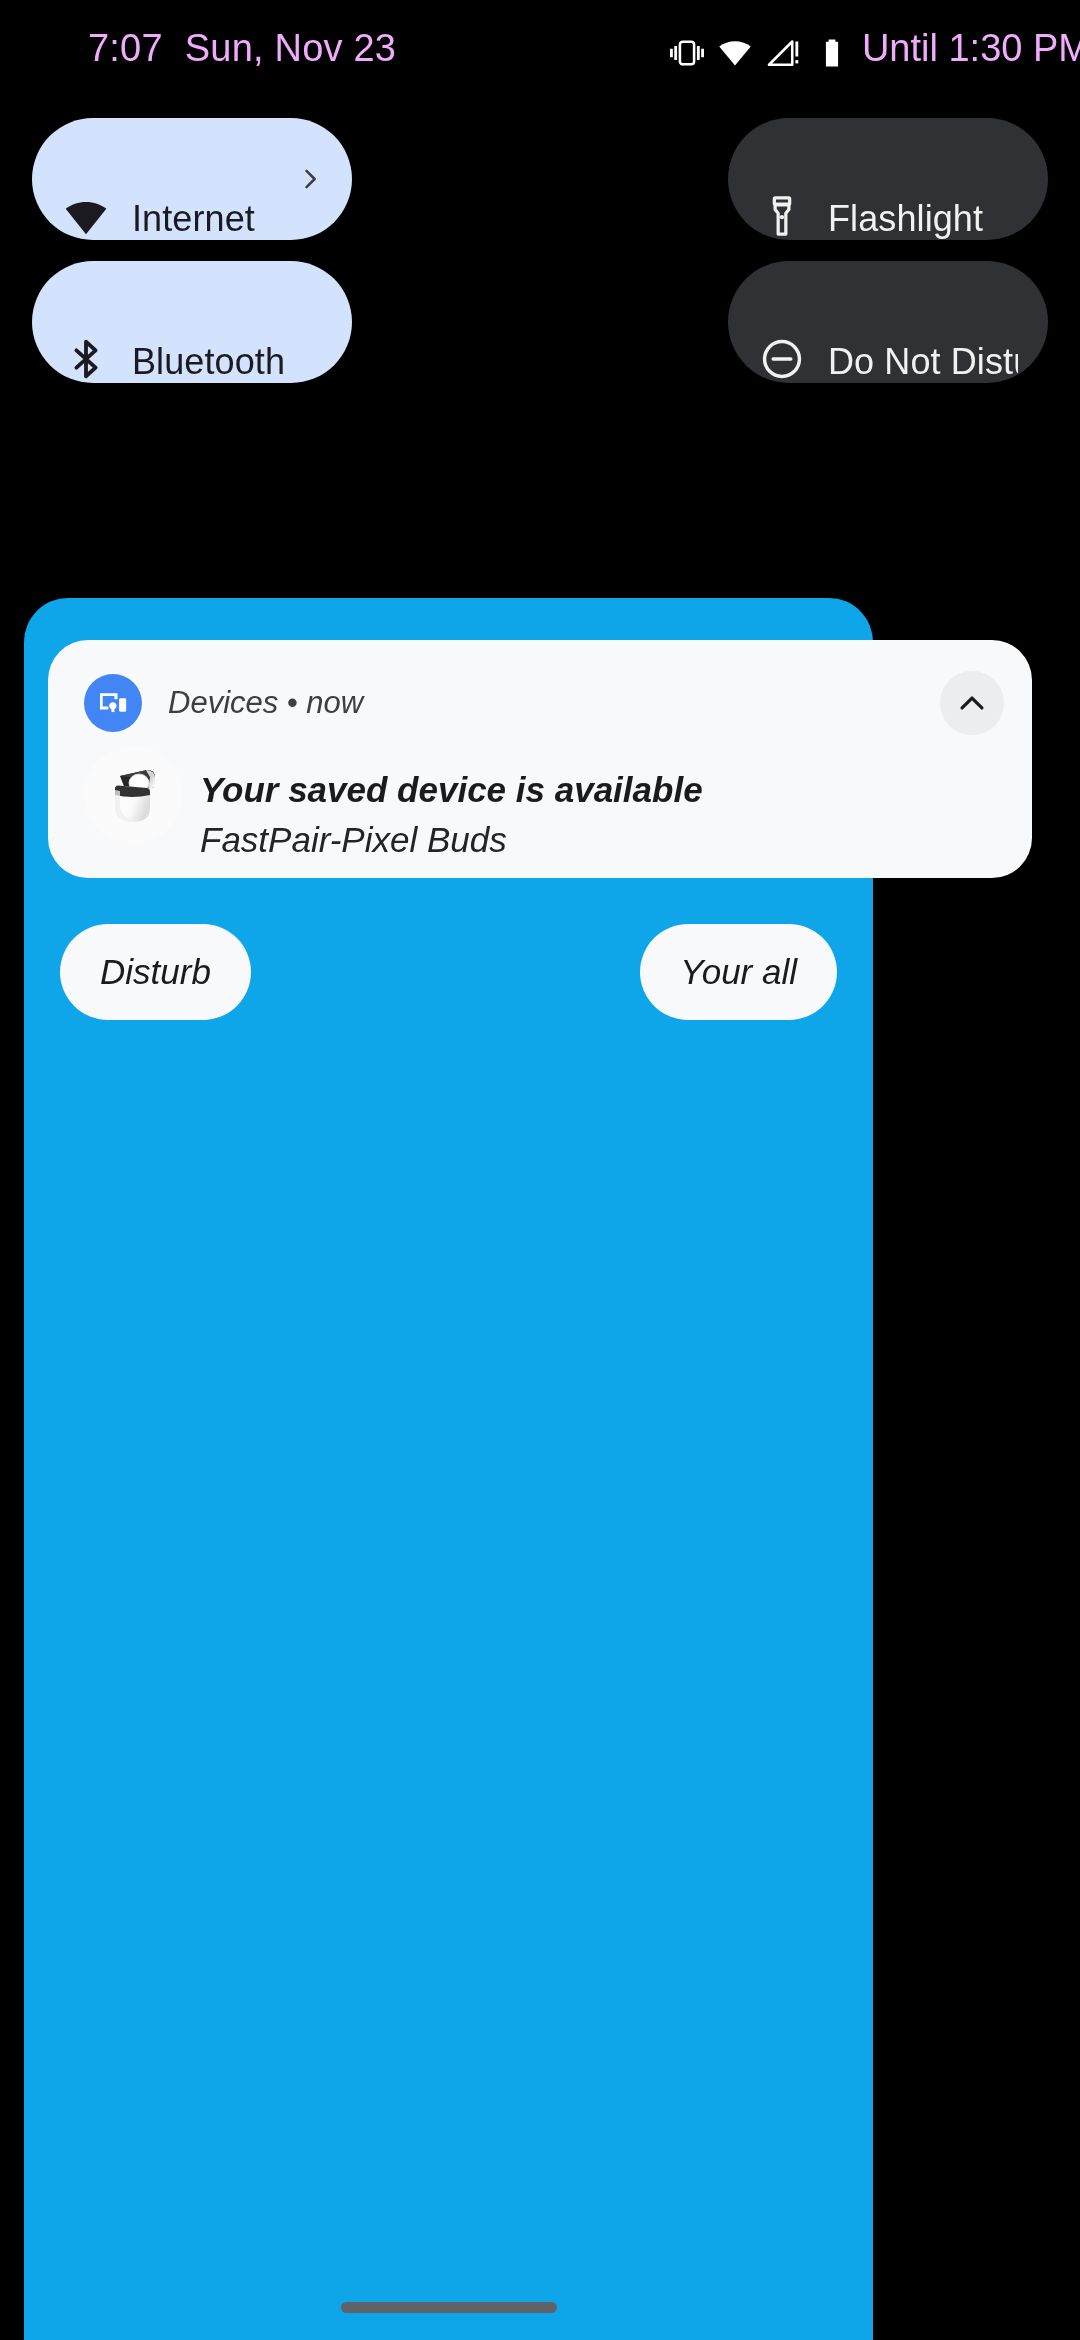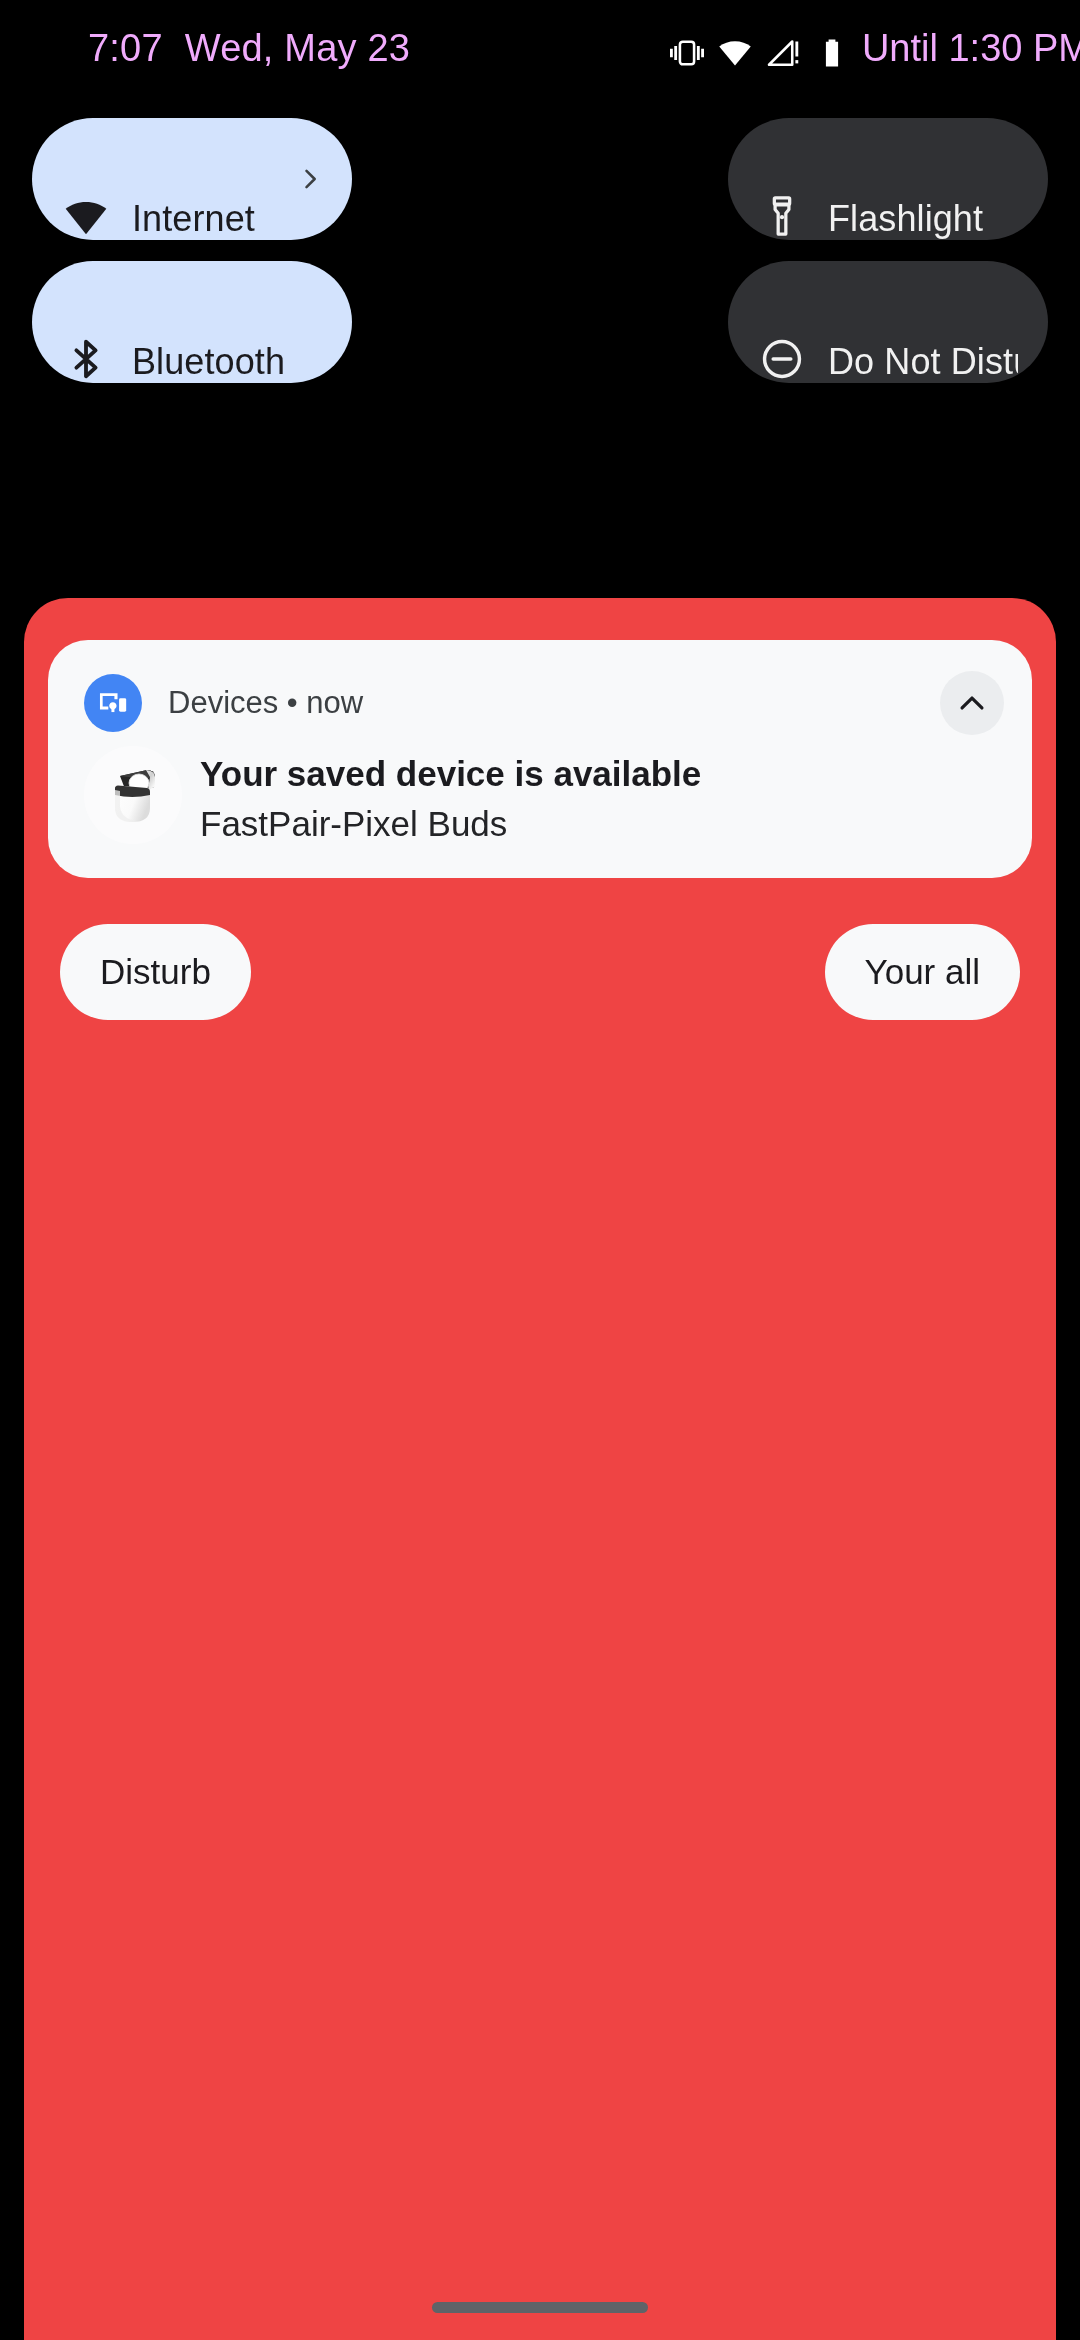--- a/index.html
+++ b/index.html
@@ -104,24 +104,25 @@
     display: flex;
     align-items: center;
     justify-content: center;
   }
 
   
   #shade {
     position: absolute;
     left: 24px;
     top: 598px;
-    width: 1032px;
+    width: 849px;
     height: 1742px;
-    background: #ef4444;
+    background: #0ea5e9;
     border-radius: 44px 44px 0 0;
+    font-style: italic;
   }
 
   
   #notification-card {
     position: absolute;
     left: 24px;
     top: 42px;
     width: 984px;
     height: 238px;
     background: #f8f9fa;
@@ -184,20 +185,21 @@
     overflow: hidden;
     margin-right: 18px;
   }
   #notif-text { padding-top: 4px; }
   #notif-title {
     font-size: 35px;
     font-weight: bold;
     color: #1b1b1f;
     line-height: 48px;
     white-space: nowrap;
+    margin-top: 16px;
   }
   #notif-subtitle {
     font-size: 35px;
     color: #232427;
     line-height: 52px;
     white-space: nowrap;
   }
 
   
   .shade-btn {
@@ -229,21 +231,21 @@
   }
 </style>
 </head>
 <body>
 
 <div id="screen">
 
   <div id="status-bar">
     <div id="status-left">
       <span>7:07</span>
-      <span>Wed, May 23</span>
+      <span>Sun, Nov 23</span>
     </div>
     <div id="status-right">
       <span class="sb-icon">
         <svg width="34" height="34" viewBox="0 0 24 24" fill="#ffffff">
           <path d="M0 9h2v6H0V9zm3-2h2v10H3V7zm16 0h2v10h-2V7zm3 2h2v6h-2V9z"></path>
           <rect x="7" y="4" width="10" height="16" rx="2" fill="none" stroke="#ffffff" stroke-width="1.8"></rect>
         </svg>
       </span>
       <span class="sb-icon">
         <svg width="36" height="36" viewBox="0 0 24 24" fill="#ffffff">

